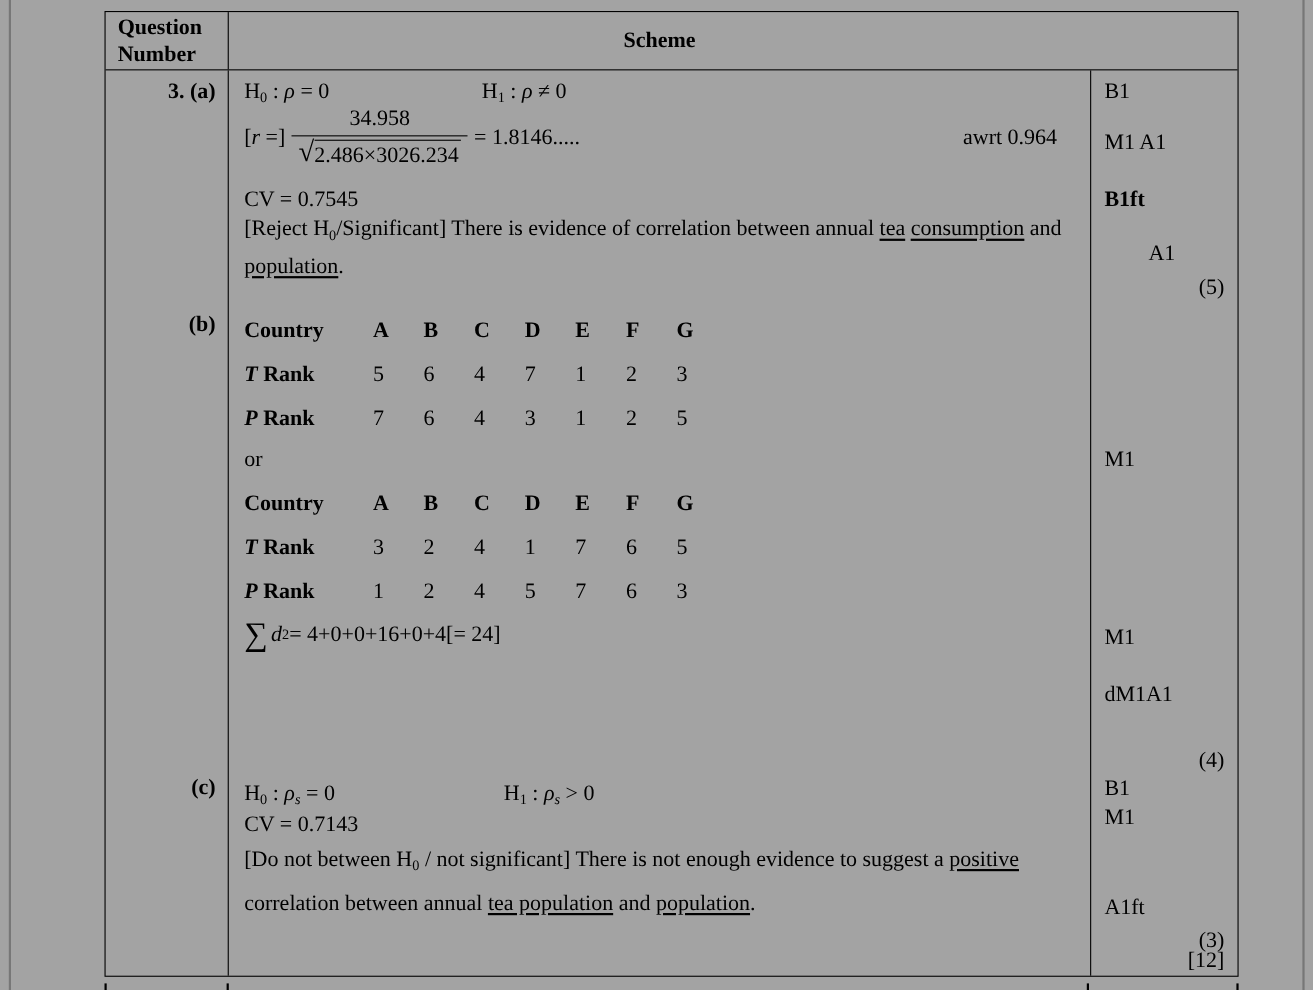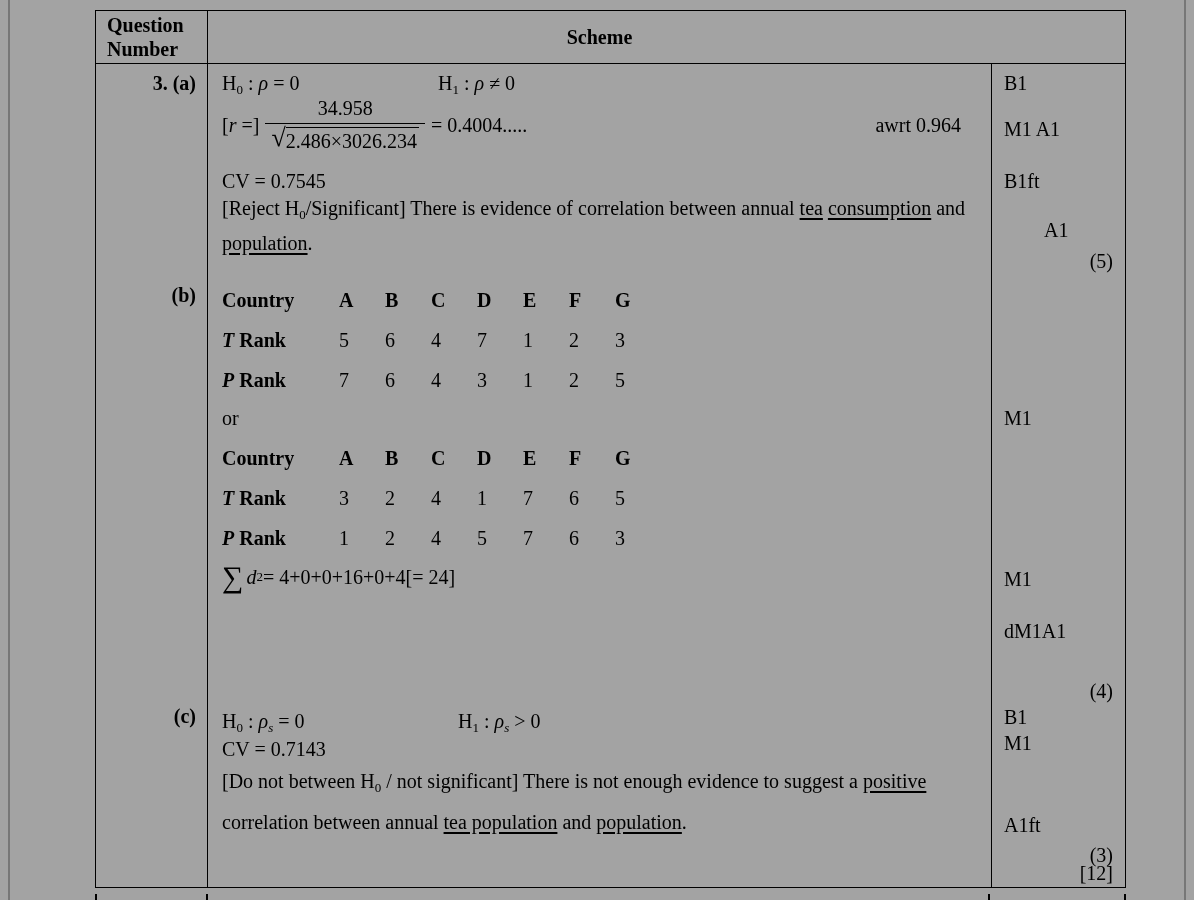--- a/index.html
+++ b/index.html
@@ -73,21 +73,21 @@
   .rank-table td { padding:0; height:40px; font-size:20px; text-align:left; vertical-align:middle; }
   .rank-table td:first-child { width:117px; }
   .rank-table td:not(:first-child) { width:46px; }
   .rank-table tr.hdr td { font-weight:bold; }
   .rank-table td.lab { font-weight:bold; }
 
   .mk { left:12px; }
   .mkr { right:12px; }
   .mk-b1a { top:8px; }
   .mk-m1a1 { top:54px; }
-  .mk-b1ft { top:106px; }
+  .mk-b1ft { top:106px;font-weight:bold; }
   .mk-a1 { top:155px;margin-left:40px; }
   .mk-s5 { top:186px; }
   .mk-m1or { top:343px; }
   .mk-m1sum { top:504px; }
   .mk-dm1a1 { top:556px; }
   .mk-s4 { top:616px; }
   .mk-b1c { top:642px; }
   .mk-m1c { top:668px; }
   .mk-a1ft { top:750px; }
   .mk-s3 { top:780px; }
@@ -132,21 +132,21 @@
 
         <div class="abs eqrow sa-frac">
           <span><span>[</span><span class="it">r</span><span> =]</span></span>
           <span class="frac">
             <span class="num">34.958</span>
             <span class="den"><span class="sqrt">
                   <span class="radical">√</span>
                   <span class="radicand">2.486×3026.234</span>
                 </span></span>
           </span>
-          <span>= 0.4004.....</span>
+          <span>= 1.8146.....</span>
           <span class="awrt">awrt 0.964</span>
         </div>
 
         <div class="abs sa-cv">CV = 0.7545</div>
 
         <div class="abs wrap sa-concl"><span>[Reject H</span><sub>0</sub><span>/Significant] There is evidence of correlation between annual </span><span class="u">tea</span><span> </span><span class="u">consumption</span><span> and </span><span class="u">population</span><span>.</span></div>
 
         <table class="abs rank-table sb-t1">
           <tbody>
               <tr class="hdr">

